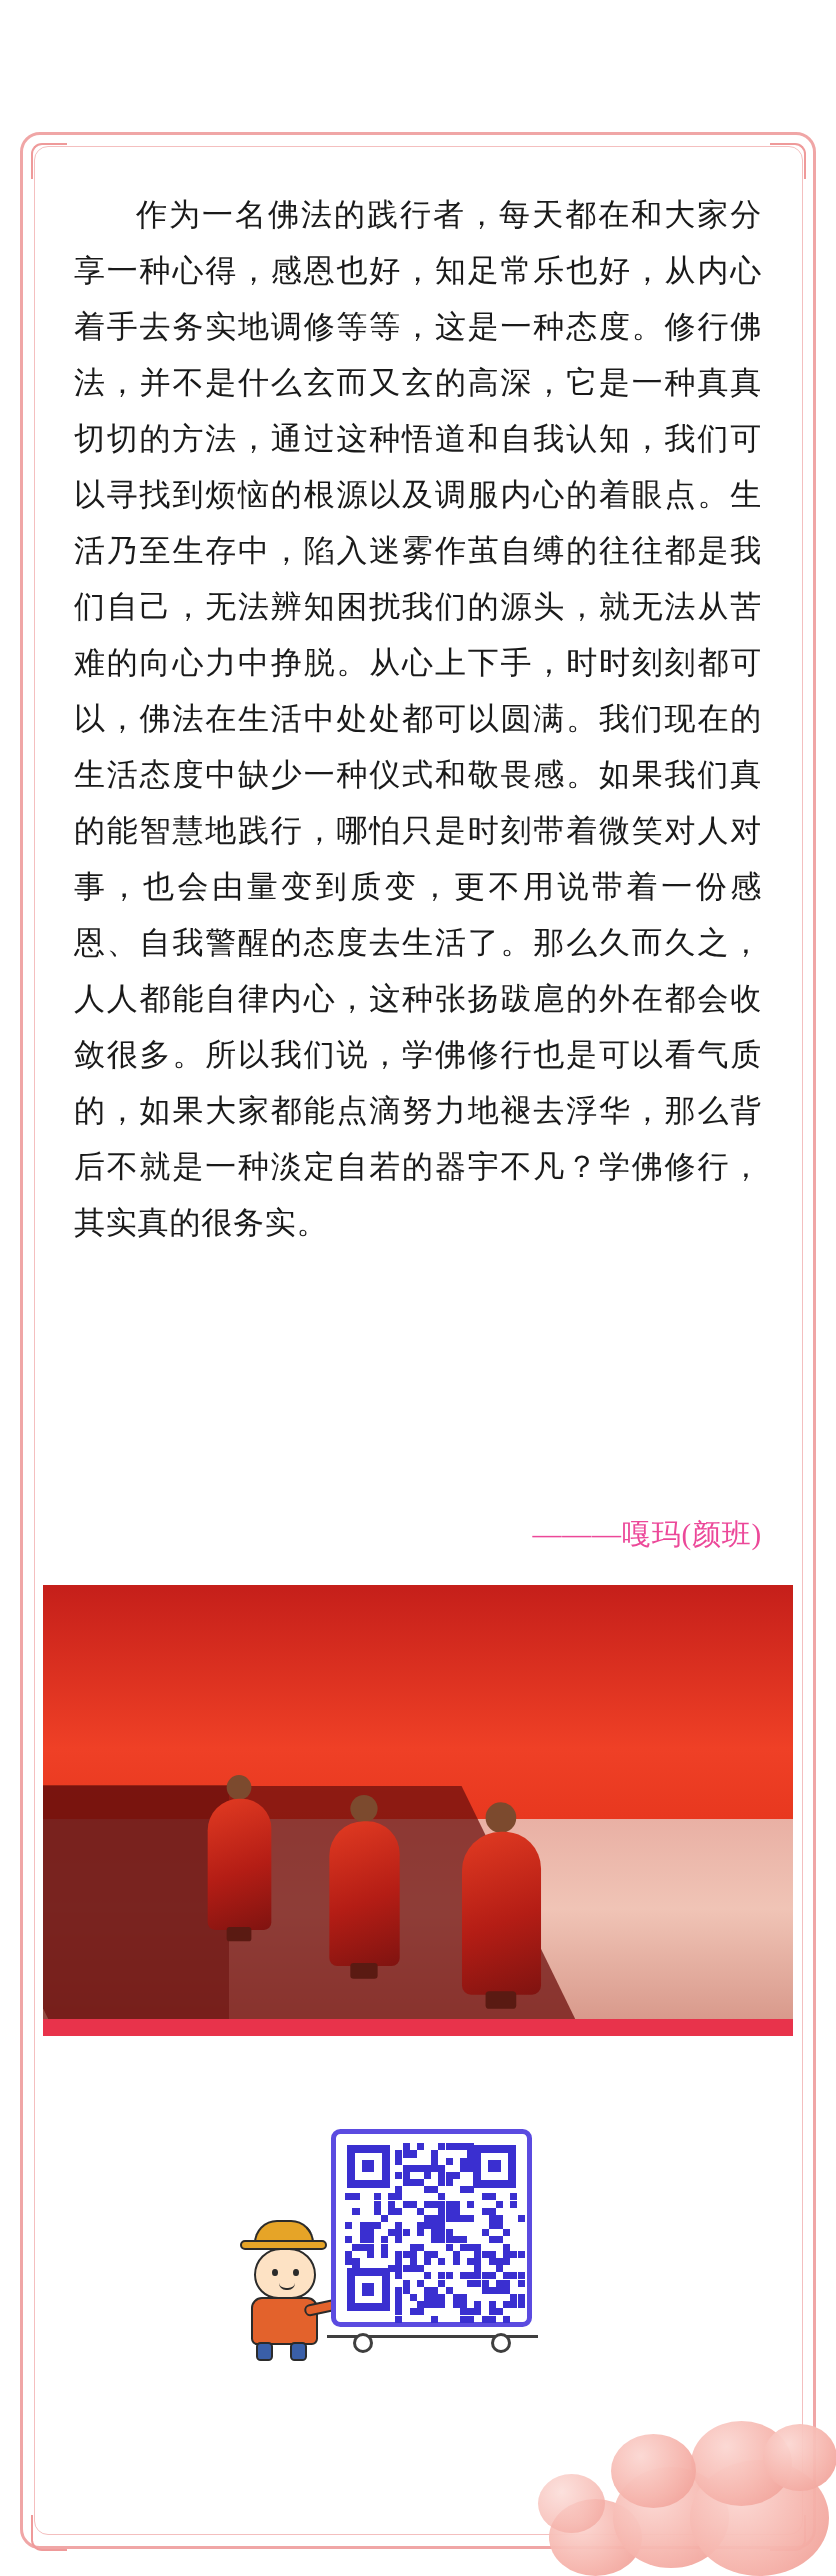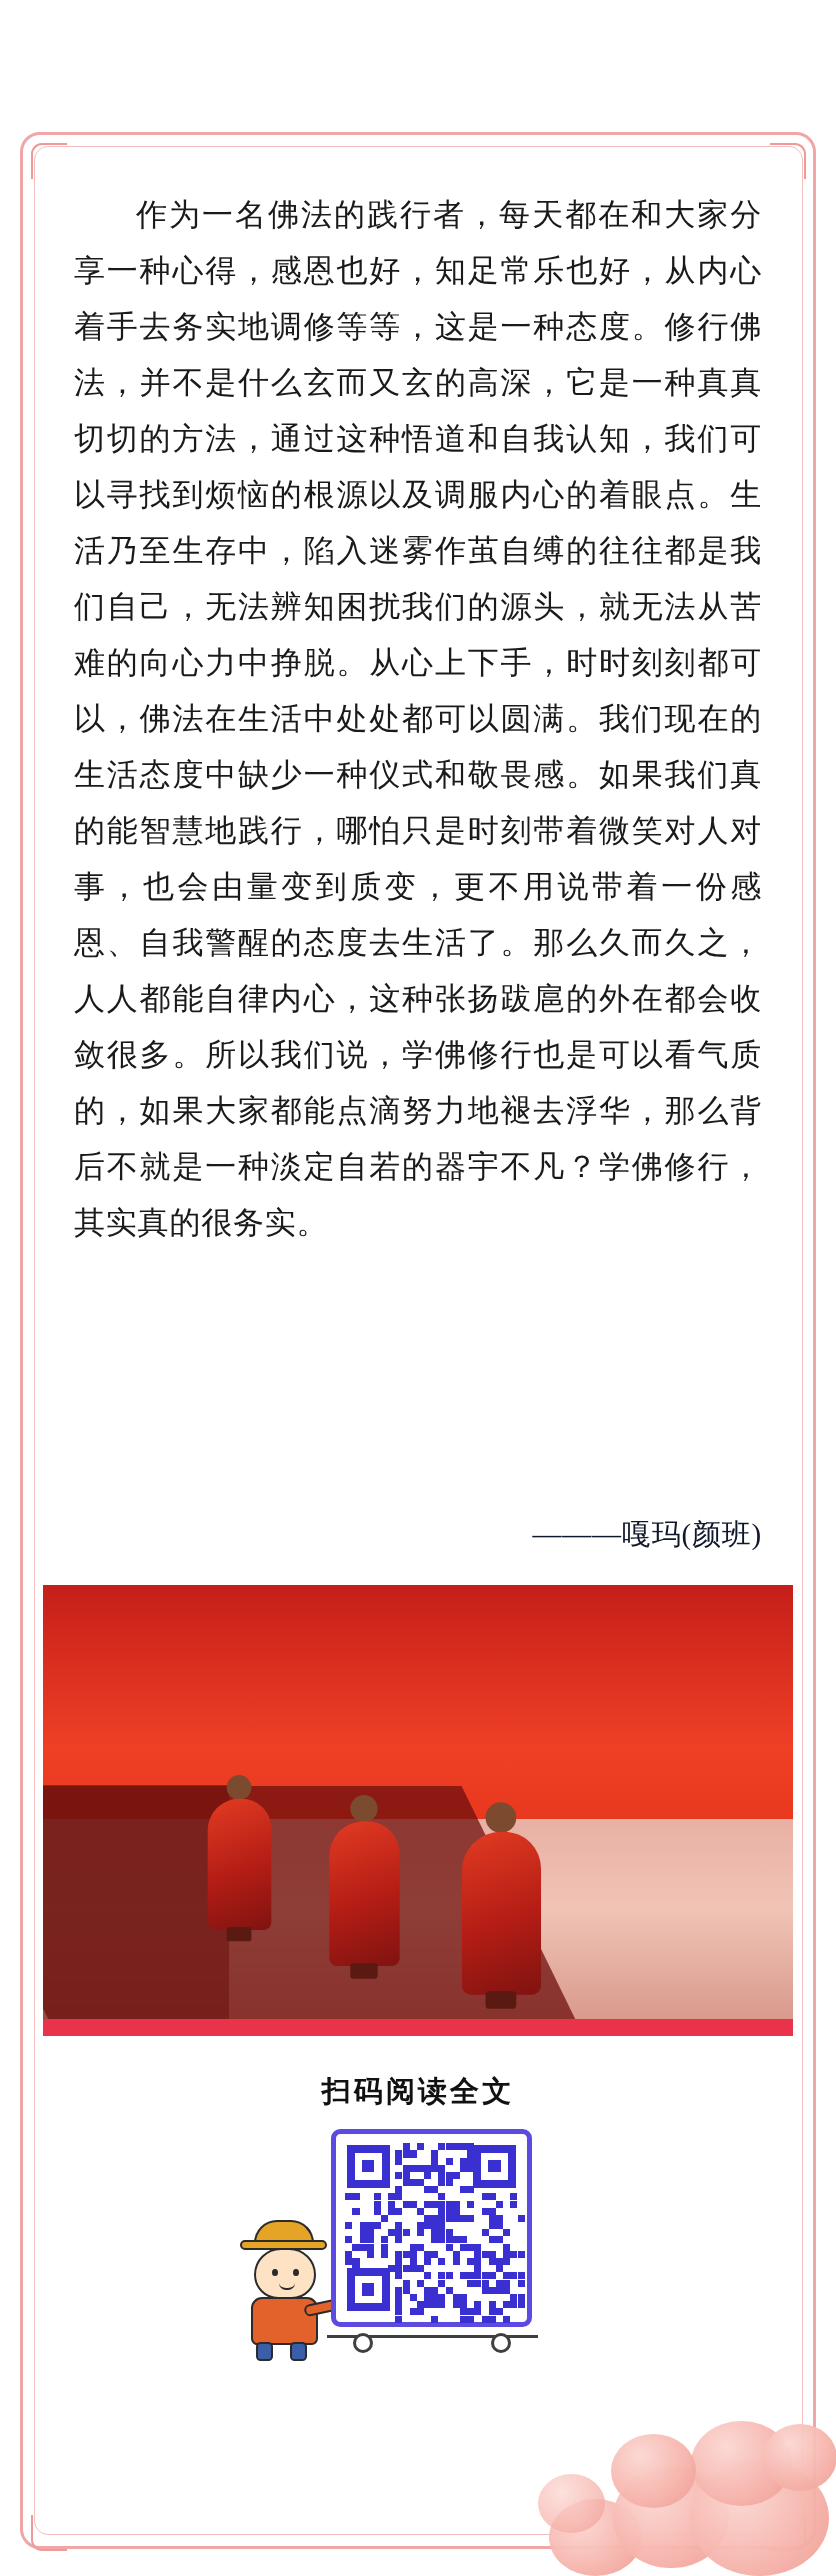--- a/index.html
+++ b/index.html
@@ -144,21 +144,21 @@
     text-indent: 62px;
     letter-spacing: 0.8px;
     font-family: "Liberation Serif", "DejaVu Serif", serif;
   }
   .signature {
     position: absolute;
     left: 74px; top: 1515px;
     width: 688px;
     text-align: right;
     font-size: 29px;
-    color: #0f172a;
+    color: #ec4899;
     letter-spacing: 0.8px;
     font-family: "Liberation Serif", "DejaVu Serif", serif;
   }
 
   
   .photo {
     position: absolute;
     left: 43px; top: 1585px;
     width: 750px; height: 434px;
     overflow: hidden;
@@ -409,21 +409,20 @@
     </div>
     <div class="monk monk-3">
       <div class="head"></div>
         <div class="robe"></div>
         <div class="legs"></div>
     </div>
   </div>
   <div class="photo-bottom-bar"></div>
 
   <div class="qr-section">
-    <div class="qr-title">扫码阅读全文</div>
 
     <div class="mascot">
       <div class="hat"></div>
       <div class="brim"></div>
       <div class="face">
         <div class="eye l"></div>
         <div class="eye r"></div>
         <div class="mouth"></div>
       </div>
       <div class="body"></div>

